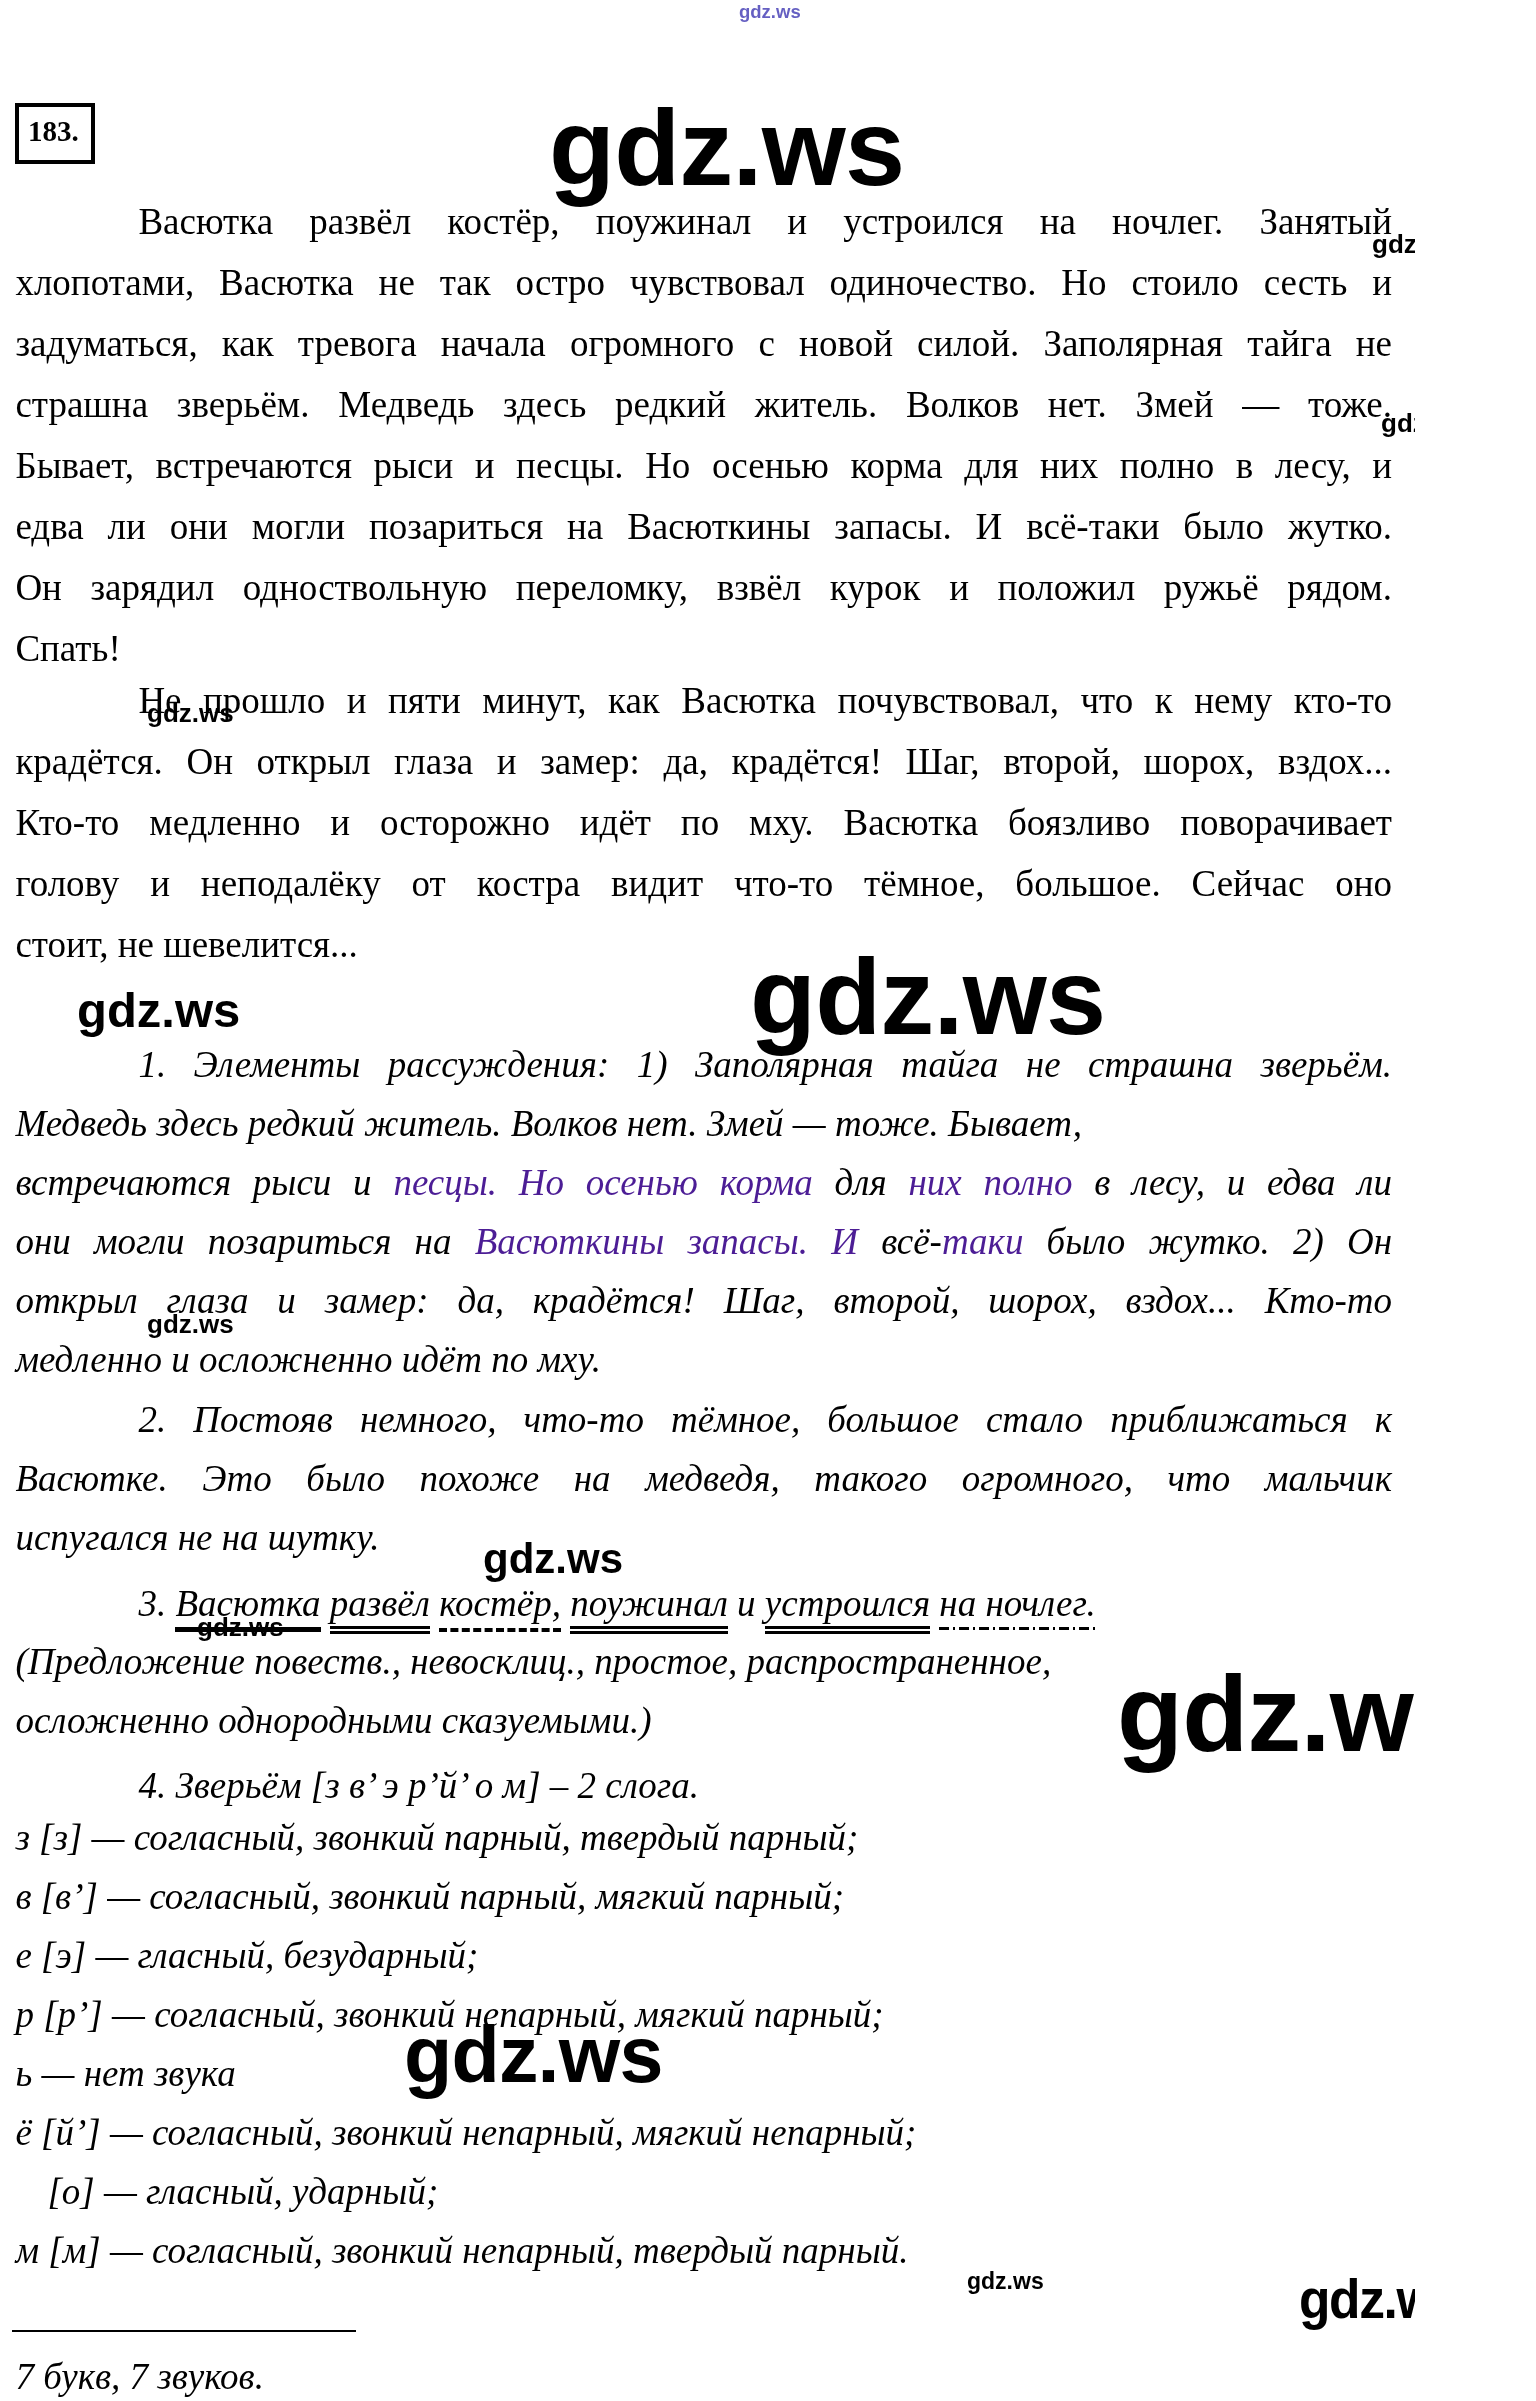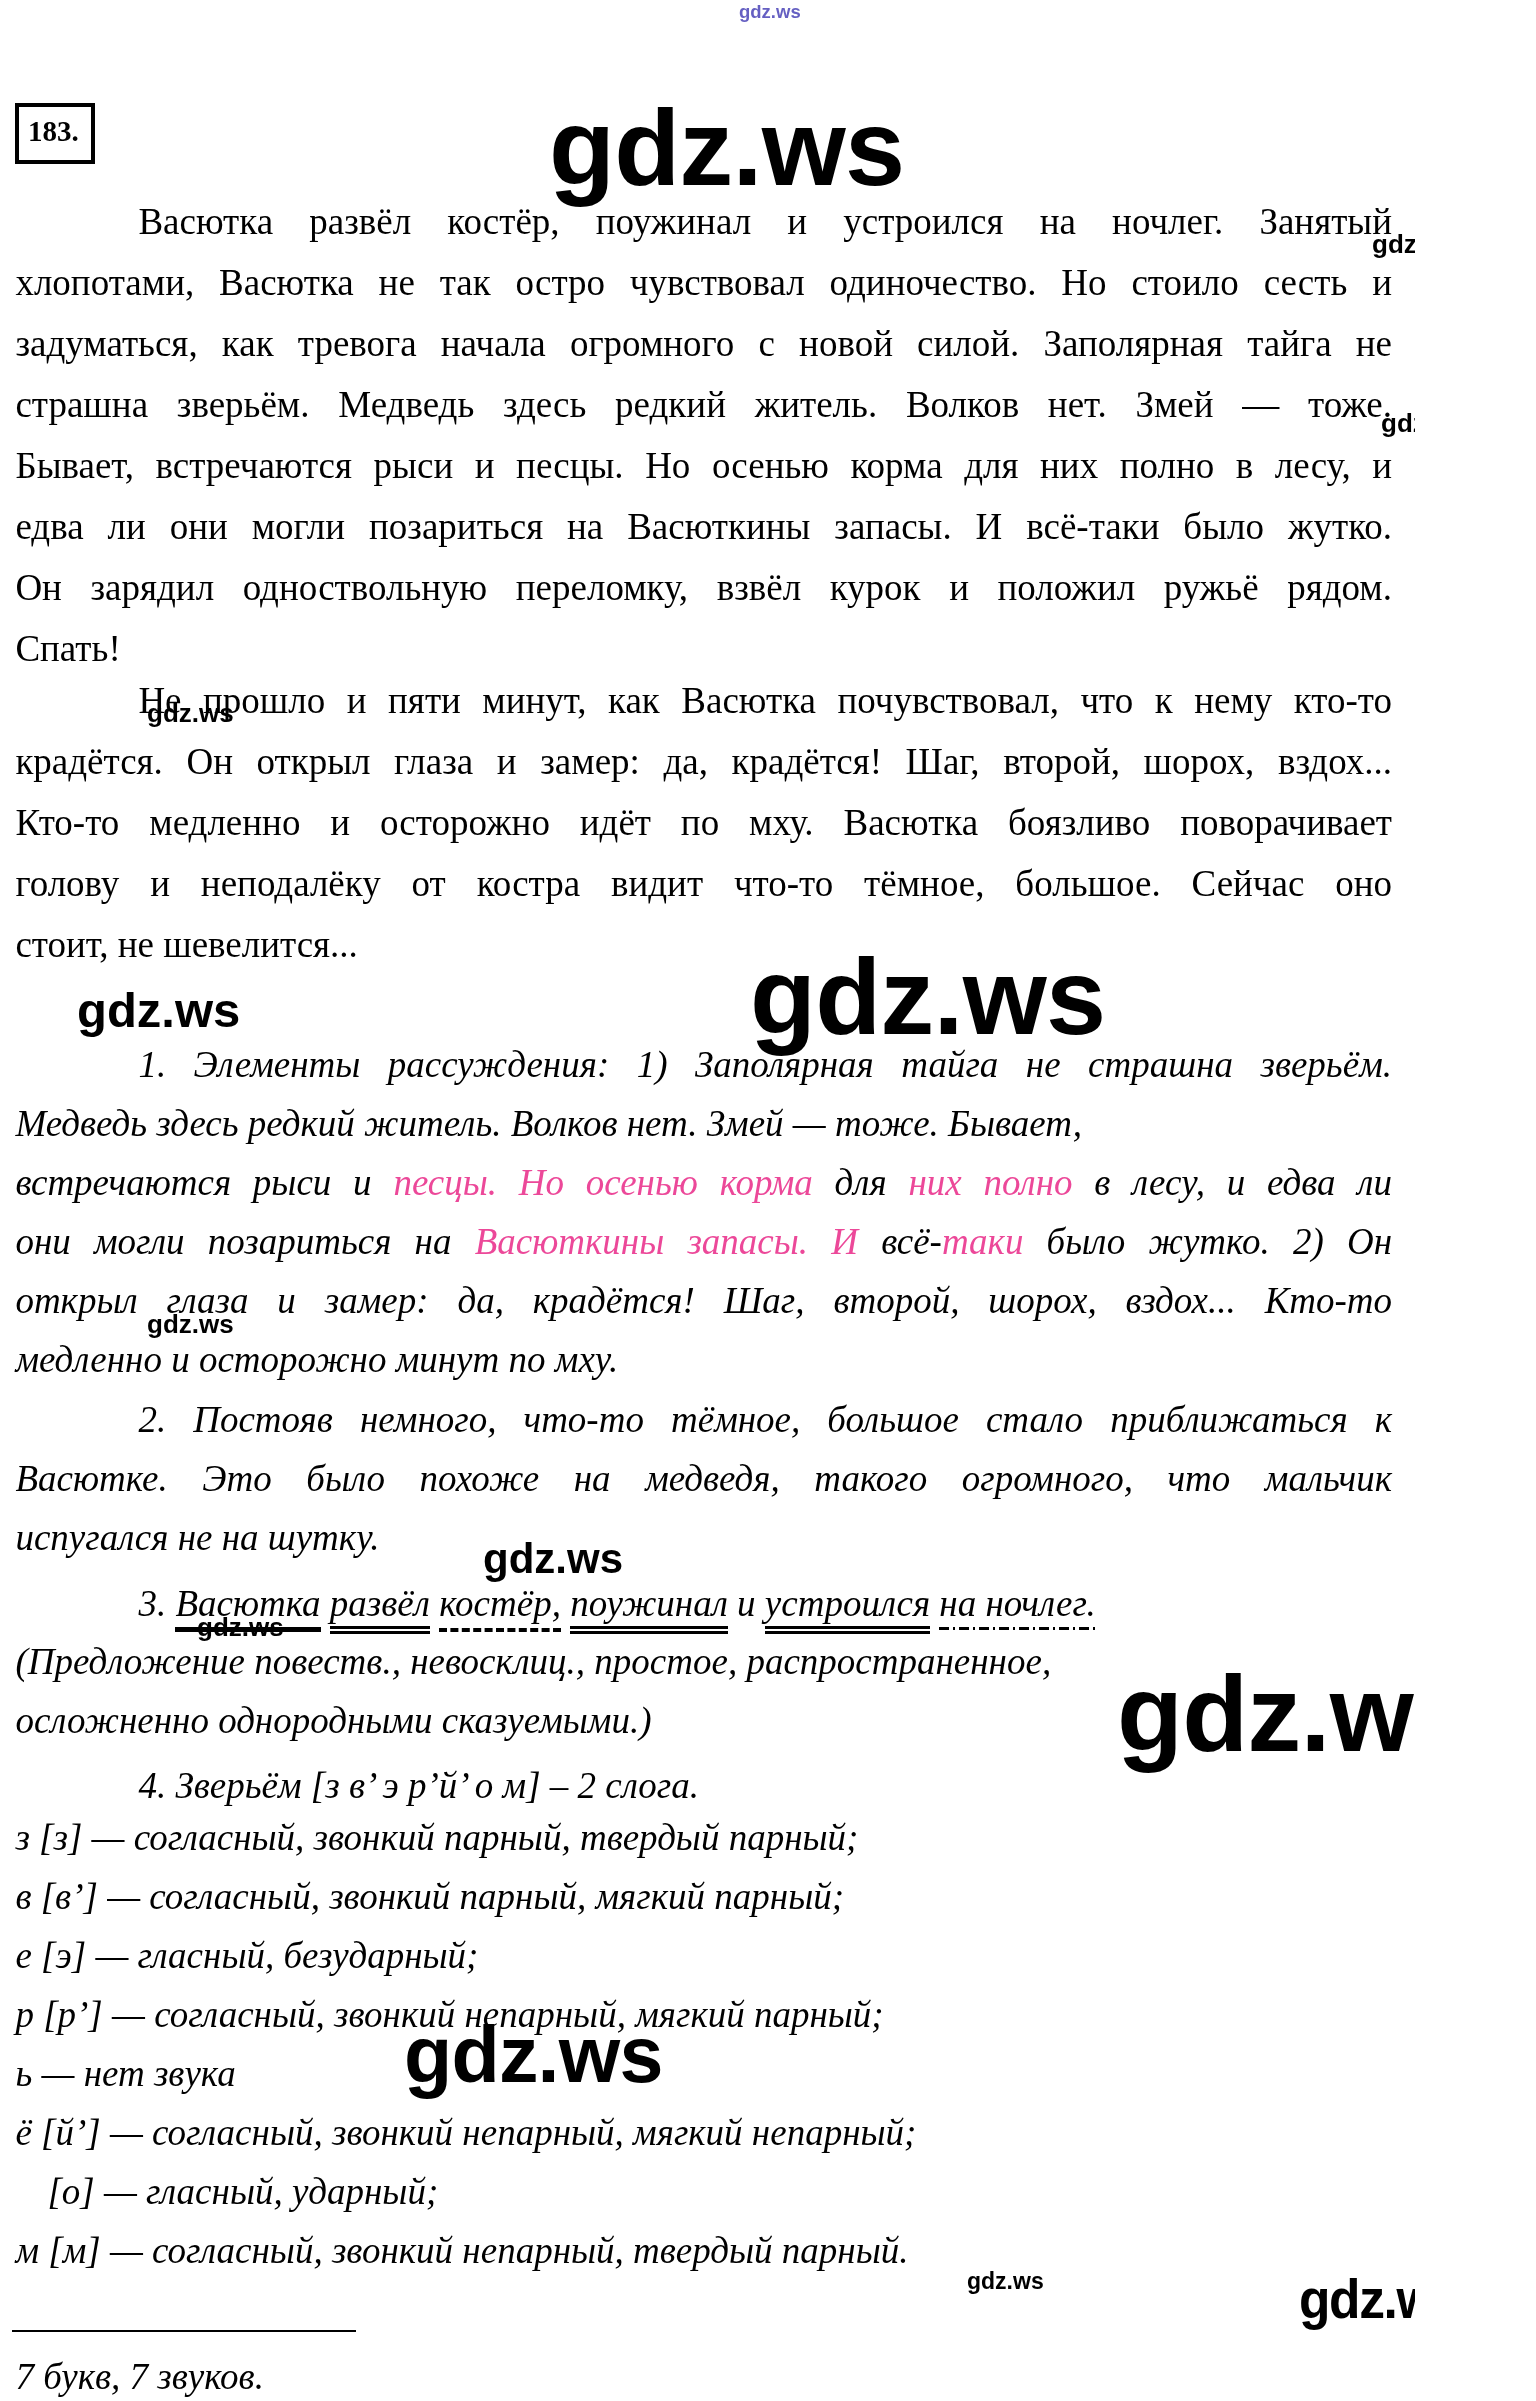--- a/index.html
+++ b/index.html
@@ -8,21 +8,21 @@
     font-family:"Liberation Serif",serif;color:#000;overflow:hidden;
   }
   
   .tb{position:absolute;left:15.4px;right:23px;font-size:37px;}
   .upright{line-height:61px;}
   .ital{font-style:italic;line-height:59px;}
   .ln{min-height:1em;}
   .jst{text-align:justify;text-align-last:justify;}
   .ind{padding-left:123px;}
   .ind2{padding-left:32px;}
-  .fade{color:#ec4899;font-style:italic;}
+  .fade{color:#4c1d95;font-style:italic;}
   #p1{top:191px;}
   #p2{top:670px;}
   #it1{top:1035px;}
   #it2{top:1390px;}
   #it3{top:1574px;}
   #paren{top:1632px;}
   #it4{top:1756px;}
   #phon{top:1808px;line-height:59px;}
   #footer{top:2347px;}
   
@@ -98,21 +98,21 @@
 
   <span class="wm wm-f">gdz.ws</span>
   <span class="wm wm-g">gdz.ws</span>
 
   <div id="it1" class="tb ital">
       <div class="ln jst ind">1. Элементы рассуждения: 1) Заполярная тайга не страшна зверьём.</div>
       <div class="ln">Медведь здесь редкий житель. Волков нет. Змей — тоже. Бывает,</div>
       <div class="ln jst"><span>встречаются рыси и </span><span class="fade">песцы. Но осенью корма</span><span> для </span><span class="fade">них полно</span><span> в лесу, и едва ли</span></div>
       <div class="ln jst"><span>они могли позариться на </span><span class="fade">Васюткины запасы. И</span><span> всё-</span><span class="fade">таки</span><span> было жутко. 2) Он</span></div>
       <div class="ln jst">открыл глаза и замер: да, крадётся! Шаг, второй, шорох, вздох... Кто-то</div>
-      <div class="ln">медленно и осторожно минут по мху.</div>
+      <div class="ln">медленно и осложненно идёт по мху.</div>
     </div>
 
   <span class="wm wm-sm wm-h">gdz.ws</span>
 
   <div id="it2" class="tb ital">
       <div class="ln jst ind">2. Постояв немного, что-то тёмное, большое стало приближаться к</div>
       <div class="ln jst">Васютке. Это было похоже на медведя, такого огромного, что мальчик</div>
       <div class="ln">испугался не на шутку.</div>
     </div>
 

